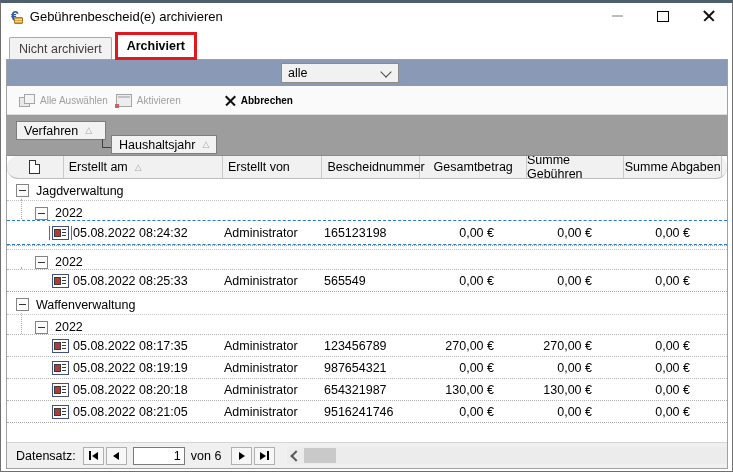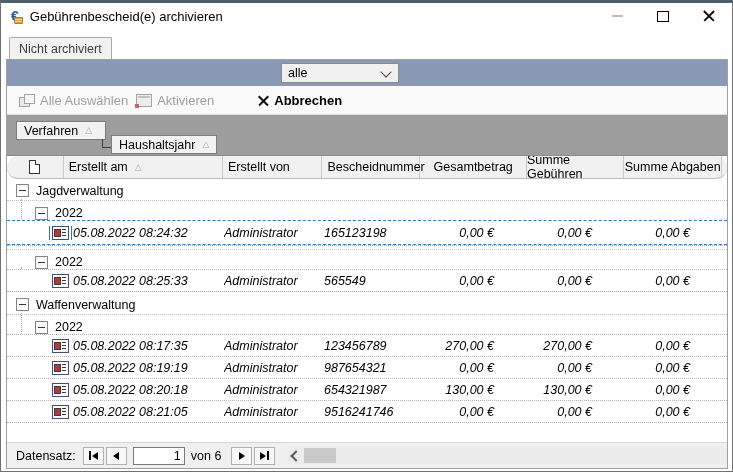--- a/index.html
+++ b/index.html
@@ -28,21 +28,21 @@
   .page{flex:1;display:flex;flex-direction:column;margin:0 4px 2px 5px;border:1px solid #a0a0a0;background:#fff;min-height:0;}
   
   .filterbar{height:26px;flex:none;background:var(--filter_bar,#8a99b5);display:flex;align-items:center;
        padding-left:10px;color:#fff;font-size:12.5px;position:relative;}
   .dropdown{position:absolute;left:274px;top:3px;width:118px;height:20px;background:#f1f1f1;border:1px solid #8b8b8b;
        display:flex;align-items:center;color:#000;padding-left:6px;box-sizing:border-box;}
   .chev{width:7px;height:7px;border-right:1.6px solid #4a4a4a;border-bottom:1.6px solid #4a4a4a;
        transform:rotate(45deg);margin-left:auto;margin-right:8px;margin-top:-3px;}
   
   .toolbar{height:28px;flex:none;background:#fafafa;border-bottom:1px solid #dcdcdc;display:flex;align-items:center;
-       padding-left:8px;font-size:13px;}
+       padding-left:8px;font-size:10px;}
   .tbtn{display:flex;align-items:center;gap:5px;padding:2px 4px;}
   .tbtn.disabled{color:#9f9f9f;}
   .tbtn.cancel{margin-left:36px;font-weight:bold;}
   .ic-pages{position:relative;width:16px;height:13px;display:inline-block;}
   .ic-pages::before{content:"";position:absolute;left:0;top:3px;width:9px;height:8px;border:1px solid #a5a5a5;background:#e9e9e9;}
   .ic-pages::after{content:"";position:absolute;left:5px;top:0;width:9px;height:8px;border:1px solid #a5a5a5;background:#f4f4f4;}
   .ic-form{position:relative;width:14px;height:11px;display:inline-block;border:1px solid #a5a5a5;background:#ededed;}
   .ic-form::before{content:"";position:absolute;left:1px;top:1px;right:1px;height:2px;background:#c3c3c3;}
   .ic-form::after{content:"";position:absolute;left:-2px;bottom:-2px;width:4px;height:4px;background:#c66;}
   
@@ -70,21 +70,21 @@
   .grp{position:relative;border-bottom:1px dotted #a8a8a8;margin-bottom:3px;}
   .grp::before{content:"";position:absolute;left:14px;top:18px;bottom:0;border-left:1px dotted #a8a8a8;}
   .sub{position:relative;}
   .sub::before{content:"";position:absolute;left:33px;top:17px;bottom:1px;border-left:1px dotted #a8a8a8;}
   .grow{height:19px;display:flex;align-items:center;position:relative;z-index:1;}
   .g1{padding-left:9px;}
   .g2{padding-left:28px;border-top:1px dotted #c2c2c2;align-items:flex-end;}
   .glabel{margin-left:7px;}
   .expander{width:11px;height:11px;box-sizing:content-box;border:1px solid #848484;background:#fcfcfc;position:relative;flex:none;}
   .expander::after{content:"";position:absolute;left:2px;right:2px;top:5px;height:1px;background:#333;}
-  .drow{height:21px;display:flex;align-items:center;border-top:1px dotted #b3b3b3;background:#fff;position:relative;z-index:1;font-style:italic;}
+  .drow{height:21px;display:flex;align-items:center;border-top:1px dotted #b3b3b3;background:#fff;position:relative;z-index:1;}
   .drow.selected{height:23px;border-top:1px dashed var(--selection_blue,#2779cf);border-bottom:1px dashed var(--selection_blue,#2779cf);}
   .cell{white-space:nowrap;overflow:hidden;}
   .c-icon{width:66px;display:flex;justify-content:flex-end;padding-right:4px;box-sizing:border-box;}
   .c-date{width:151px;} .c-von{width:100px;} .c-num{width:93px;}
   .c-amt{box-sizing:border-box;text-align:right;padding-right:35px;}
   .a1{width:112px;} .a2{width:98px;} .a3{width:98px;}
   .form-icon{width:15px;height:12px;border:1px solid #40507e;background:#fff;position:relative;flex:none;}
   .form-icon::before{content:"";position:absolute;left:1px;top:2px;width:5px;height:6px;border:1px solid #3a3a3a;background:#b23a3a;}
   .form-icon::after{content:"";position:absolute;left:9px;top:2px;width:4px;height:8px;
        background:repeating-linear-gradient(to bottom,#3a3a3a 0 1px,transparent 1px 3px);}
@@ -124,20 +124,23 @@
       <span class="wbtn">
           <span class="x-icon"></span>
         </span>
     </div>
   </div>
 
   <div class="tabstrip">
     <div class="tab">
         <span>Nicht archiviert</span>
       </div>
+    <div class="tab active">
+        <span>Archiviert</span>
+      </div>
   </div>
 
   <div class="page">
 
     <div class="filterbar">
       <div class="dropdown">
         <span class="dval">alle</span>
         <span class="chev"></span>
       </div>
     </div>

